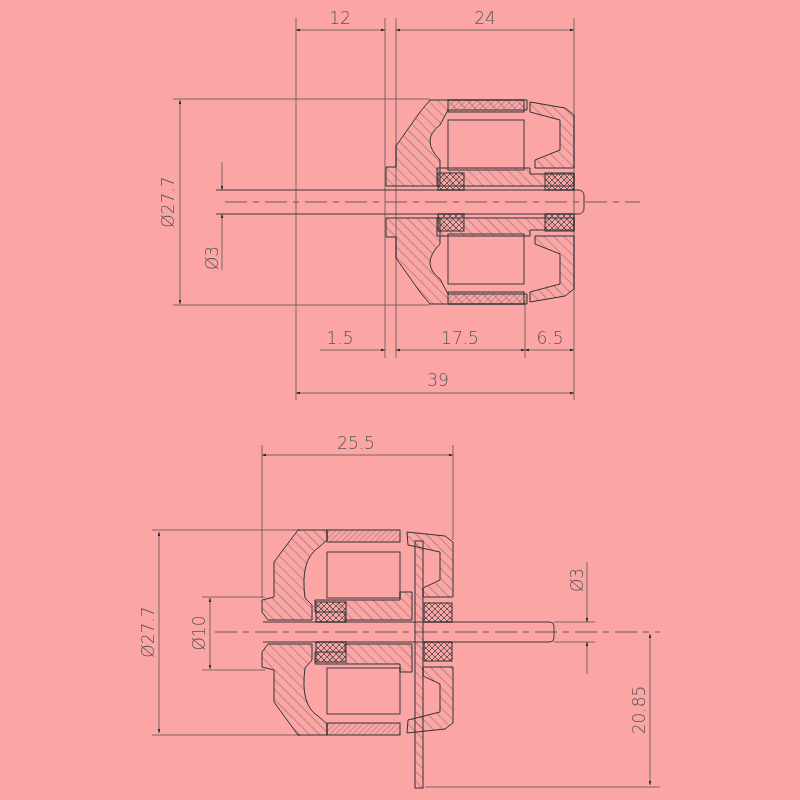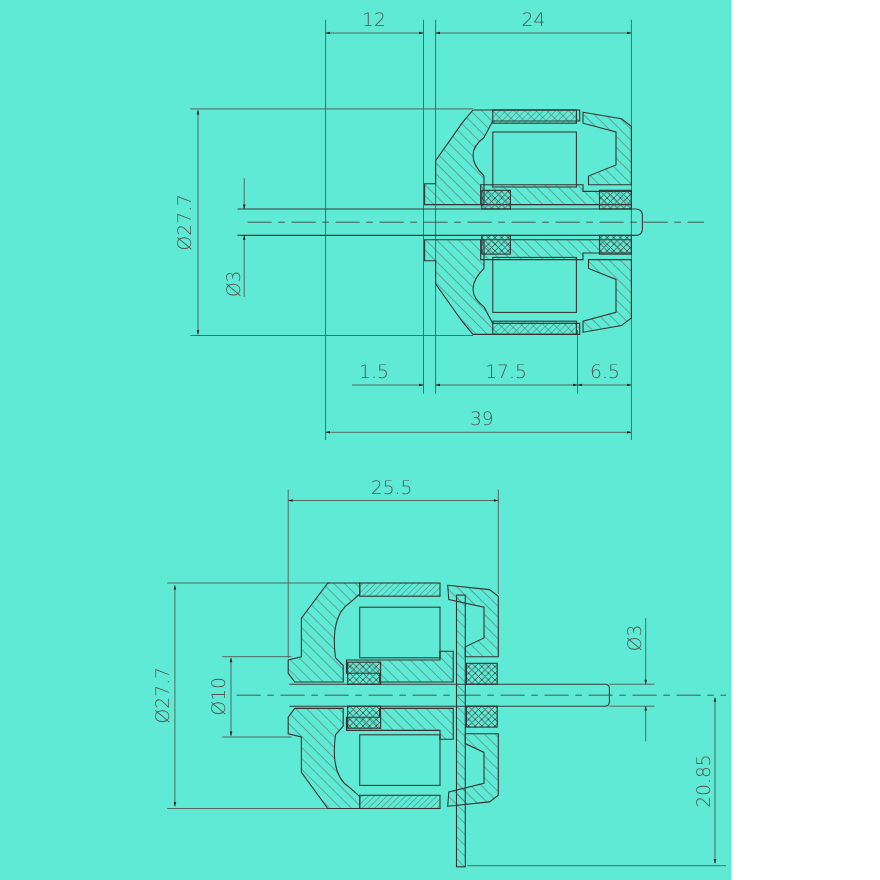--- a/index.html
+++ b/index.html
@@ -1,16 +1,16 @@
 <!DOCTYPE html>
 <html><head>
 <meta charset="utf-8">
 <style>
   html, body { margin: 0; padding: 0; background: #ffffff; }
-  #canvas { position: relative; width: 665px; height: 800px; background: #5eead4; overflow: hidden; }
+  #canvas { position: relative; width: 800px; height: 800px; background: #fca5a5; overflow: hidden; }
   svg { position: absolute; left: 0; top: 0; }
   .ln { stroke: #3a3a3a; stroke-width: 1; fill: none; }
   .thin { stroke: #555; stroke-width: 0.8; fill: none; }
   .cl { stroke: #444; stroke-width: 0.8; fill: none; stroke-dasharray: 22 6 6 6; }
   .body { stroke: #333; stroke-width: 1; }
   .dimtxt { font-family: "DejaVu Sans", sans-serif; font-size: 17px; fill: #555; font-weight: 300; }
 </style>
 </head>
 <body>
 

